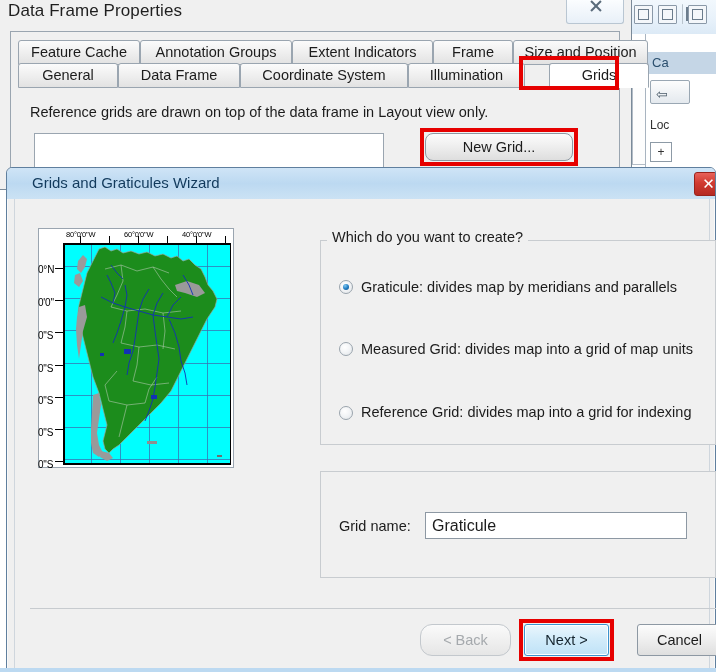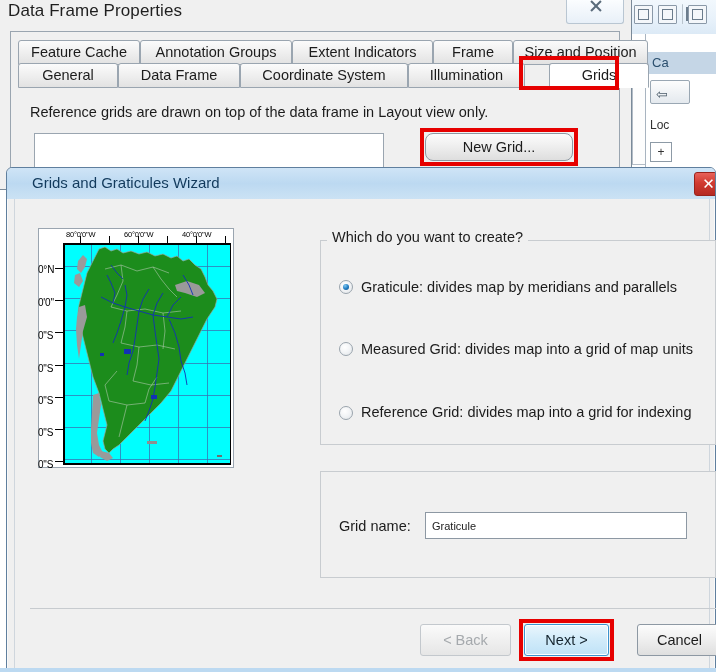--- a/index.html
+++ b/index.html
@@ -187,21 +187,21 @@
   }
   .radio.on::after {
     content:""; position:absolute; left:3px; top:3px; width:6px; height:6px; border-radius:50%;
     background: radial-gradient(circle at 35% 30%, #7ec8f2 0%, #1e79c0 55%, #0d4f84 100%);
   }
   .radio-lbl { font-size:14.5px; color:#1c1c1c; white-space:nowrap; }
 
   .gridname-lbl { position:absolute; font-size:14.5px; color:#1c1c1c; white-space:nowrap; }
   .gridname-input {
     position:absolute; background:#fff; border:1px solid #8d98a3;
-    font-size:11px; color:#1c1c1c; padding:2px 6px; line-height:21px;
+    font-size:16px; color:#1c1c1c; padding:2px 6px; line-height:21px;
   }
 
   .hr-sep { position:absolute; height:1px; background:#c7cbcf; }
 
   .wbtn {
     position:absolute; height:32px; border-radius:3px;
     font-size:14.5px; text-align:center; line-height:30px; white-space:nowrap;
   }
   .wbtn.normal {
     background:linear-gradient(180deg,#fcfcfc 0%,#f0f0f0 45%,#dfdfdf 100%);
@@ -423,20 +423,20 @@
     <span class="radio"></span>
     <span class="radio-lbl">Reference Grid: divides map into a grid for indexing</span>
   </div>
 
   <div class="grp" style="left:320px; top:471px; width:396px; height:107px;"></div>
   <div class="gridname-lbl" style="left:339px; top:518px;">Grid name:</div>
   <input class="gridname-input" style="left: 425px; top: 512px; width: 262px; height: 27px;" value="Graticule">
 
   <div class="hr-sep" style="left:30px; top:608px; width:686px;"></div>
 
-  <div class="wbtn disabled" style="left:420px; top:624px; width:91px;">&lt; Back</div>
+  <div class="wbtn disabled" style="left:420px; top:624px; width:91px;border-radius:12px;">&lt; Back</div>
   <div class="wbtn primary" style="left:524px; top:624px; width:85px;">Next &gt;</div>
   <div class="wbtn normal" style="left:637px; top:624px; width:85px;">Cancel</div>
 
   <div class="redbox" style="left:519px; top:619px; width:95px; height:42px;"></div>
 
   <div class="bottom-strip"></div>
 </div>
 
 </body></html>

